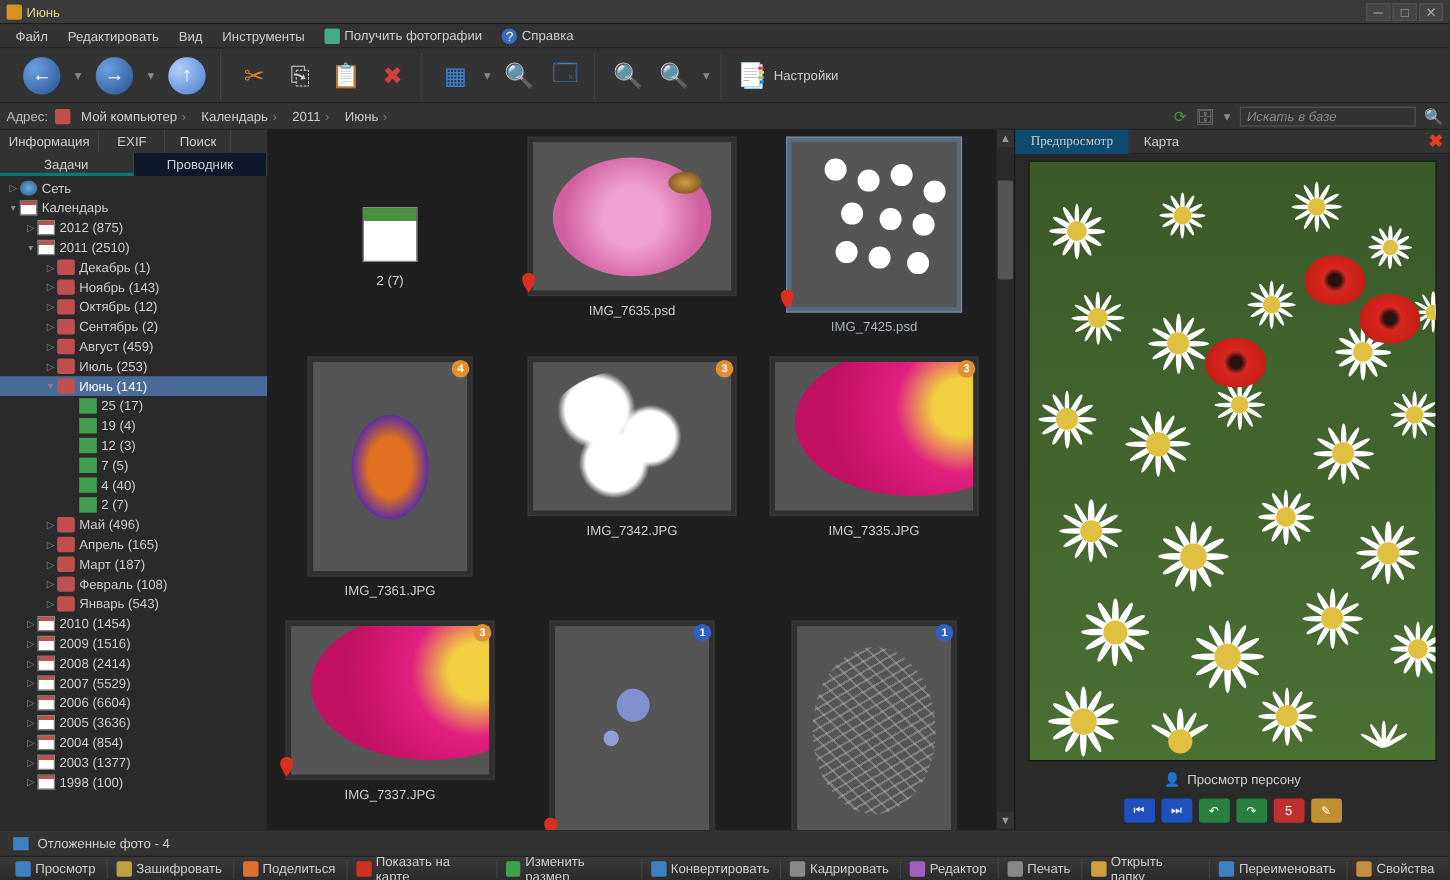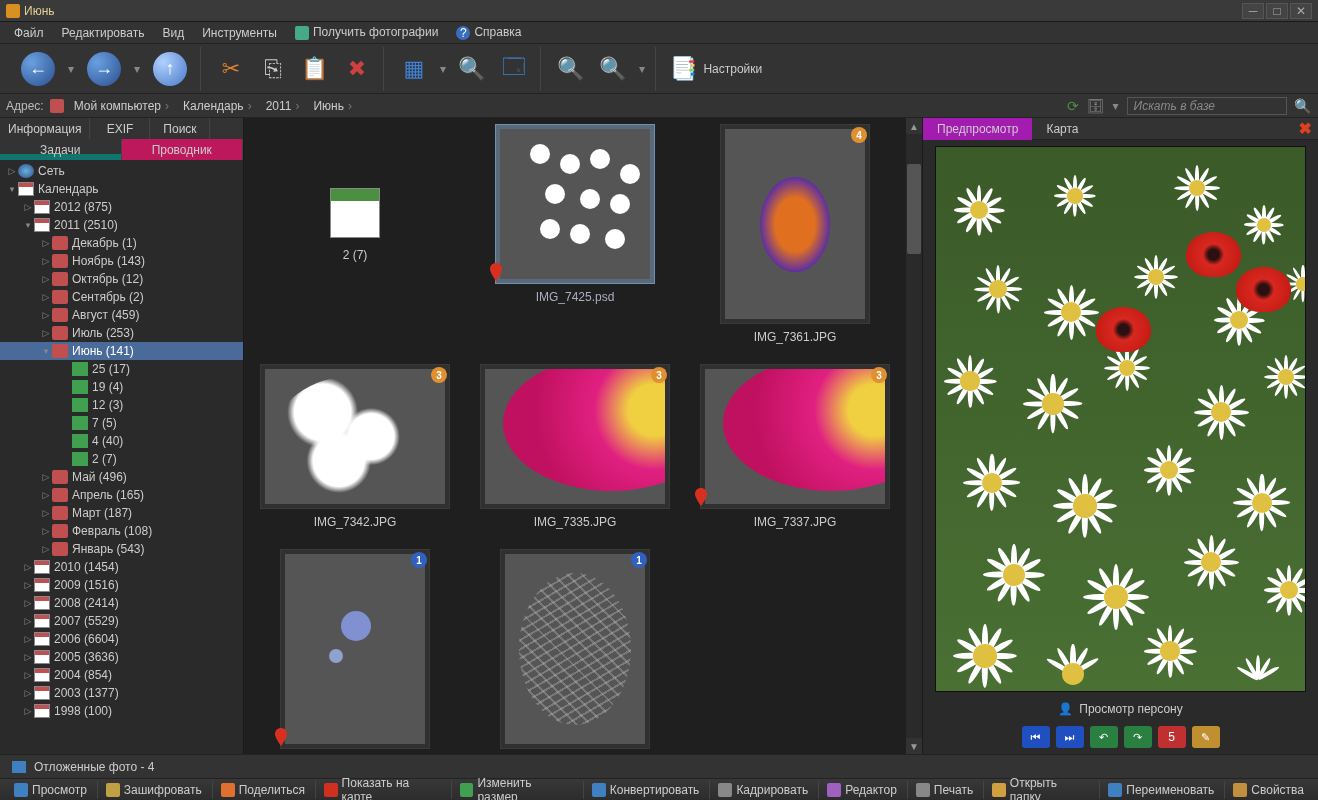--- a/index.html
+++ b/index.html
@@ -39,23 +39,23 @@
 .crumb .sep { color: #777; }
 .addr-icon { width: 14px; height: 14px; background: #c05050; border-radius: 2px; display: inline-block; }
 .addressbar .right { margin-left: auto; display: flex; align-items: center; gap: 8px; }
 .search-db { width: 160px; height: 18px; background: #333; border: 1px solid #555; color: #888; padding: 0 6px; display: flex; align-items: center; font-style: italic; }
 
 
 .main { flex: 1; display: flex; min-height: 0; }
 
 
 .left-panel { width: 244px; background: #2a2a2a; border-right: 1px solid #1a1a1a; display: flex; flex-direction: column; }
-.tabs { display: flex; flex-wrap: wrap; height: 42px; background: #333; border-bottom: 6px solid #0f766e; }
+.tabs { display: flex; flex-wrap: wrap; height: 42px; background: #333; border-bottom: 3px solid #0f766e; }
 .tabs .tab { height: 21px; display: flex; align-items: center; justify-content: center; padding: 0 8px; color: #ccc; cursor: pointer; min-width: 60px; border-right: 1px solid #444; }
-.tabs .tab.active { background: #be185d; }
+.tabs .tab.active { background: #0f172a; }
 .tabs .row { display: flex; width: 100%; }
 .tree { flex: 1; overflow: auto; padding: 2px 0; }
 .tree-item { display: flex; align-items: center; height: 18px; color: #ccc; cursor: pointer; white-space: nowrap; }
 .tree-item.selected { background: #4a6a9a; color: white; }
 .tree-item .tw { width: 12px; text-align: center; color: #888; font-size: 9px; }
 .tree-item .ic { width: 16px; height: 14px; margin-right: 4px; display: inline-flex; align-items: center; justify-content: center; }
 .ic.globe { background: radial-gradient(#6ab0e0,#305080); border-radius: 50%; }
 .ic.cal { background: linear-gradient(#c05050 30%, white 30%); border: 1px solid #888; }
 .ic.cal-red { background: #c05050; border-radius: 2px; }
 .ic.green { background: #40a050; }
@@ -79,21 +79,21 @@
 .folder-thumb .img { width: 50px; height: 50px; background: linear-gradient(#4a9040 25%, white 25%); border: 1px solid #888; margin-top: 60px; }
 .vscroll { width: 16px; background: #333; display: flex; flex-direction: column; }
 .vscroll .track { flex: 1; background: #2a2a2a; position: relative; }
 .vscroll .thumb-bar { position: absolute; top: 30px; width: 14px; left: 1px; height: 90px; background: #555; border-radius: 2px; }
 .vscroll .arrow { height: 16px; color: #999; display: flex; align-items: center; justify-content: center; font-size: 10px; }
 
 
 .right-panel { width: 396px; background: #2a2a2a; border-left: 1px solid #1a1a1a; display: flex; flex-direction: column; }
 .right-tabs { height: 22px; background: #333; display: flex; align-items: center; border-bottom: 1px solid #222; }
 .right-tabs .tab { padding: 0 14px; height: 22px; display: flex; align-items: center; cursor: pointer; color: #ccc; }
-.right-tabs .tab.active { background: #a21caf; }
+.right-tabs .tab.active { background: #0c4a6e; font-family: Liberation Serif, serif; }
 .right-tabs .close { margin-left: auto; margin-right: 6px; color: #e04020; font-weight: bold; font-size: 16px; cursor: pointer; }
 .preview-img { height: 560px; margin: 6px 12px; background: #2a4a20; border: 1px solid #111; position: relative; overflow: hidden; }
 .preview-caption { text-align: center; color: #ccc; padding: 6px 0; }
 .tag-person { text-align: center; color: #ccc; padding: 4px 0; cursor: pointer; }
 .tag-person::before { content: "👤"; margin-right: 6px; }
 .preview-toolbar { display: flex; justify-content: center; gap: 6px; padding: 6px 0; }
 .pv-btn { width: 28px; height: 22px; background: #2050c0; border-radius: 3px; display: flex; align-items: center; justify-content: center; color: white; font-size: 11px; cursor: pointer; }
 .pv-btn.green { background: #2a8040; }
 .pv-btn.red { background: #c03030; }
 .pv-btn.yellow { background: #c09030; }
@@ -402,20 +402,29 @@
 
   <div class="center">
     <div class="gallery">
       <div class="grid">
         <div class="thumb folder-thumb">
             <div class="img-wrap" style="border:none;background:none">
               <div class="img"></div>
             </div>
             <div class="fname">2 (7)</div>
           </div>
+        <div class="thumb">
+            <div class="img-wrap">
+              <div class="img flower f-pink f-bee"></div>
+              <div class="pin"><svg viewBox="0 0 12 18">
+                  <path d="M6 0C3 0 0 2 0 6c0 4 6 12 6 12s6-8 6-12c0-4-3-6-6-6z" fill="#d83020"></path>
+                </svg></div>
+            </div>
+            <div class="fname">IMG_7635.psd</div>
+          </div>
         <div class="thumb selected portrait">
             <div class="img-wrap">
               <div class="img flower f-daisy" style="width:150px;height:150px"></div>
               <div class="pin"><svg viewBox="0 0 12 18">
                   <path d="M6 0C3 0 0 2 0 6c0 4 6 12 6 12s6-8 6-12c0-4-3-6-6-6z" fill="#d83020"></path>
                 </svg></div>
             </div>
             <div class="fname">IMG_7425.psd</div>
           </div>
         <div class="thumb portrait">

